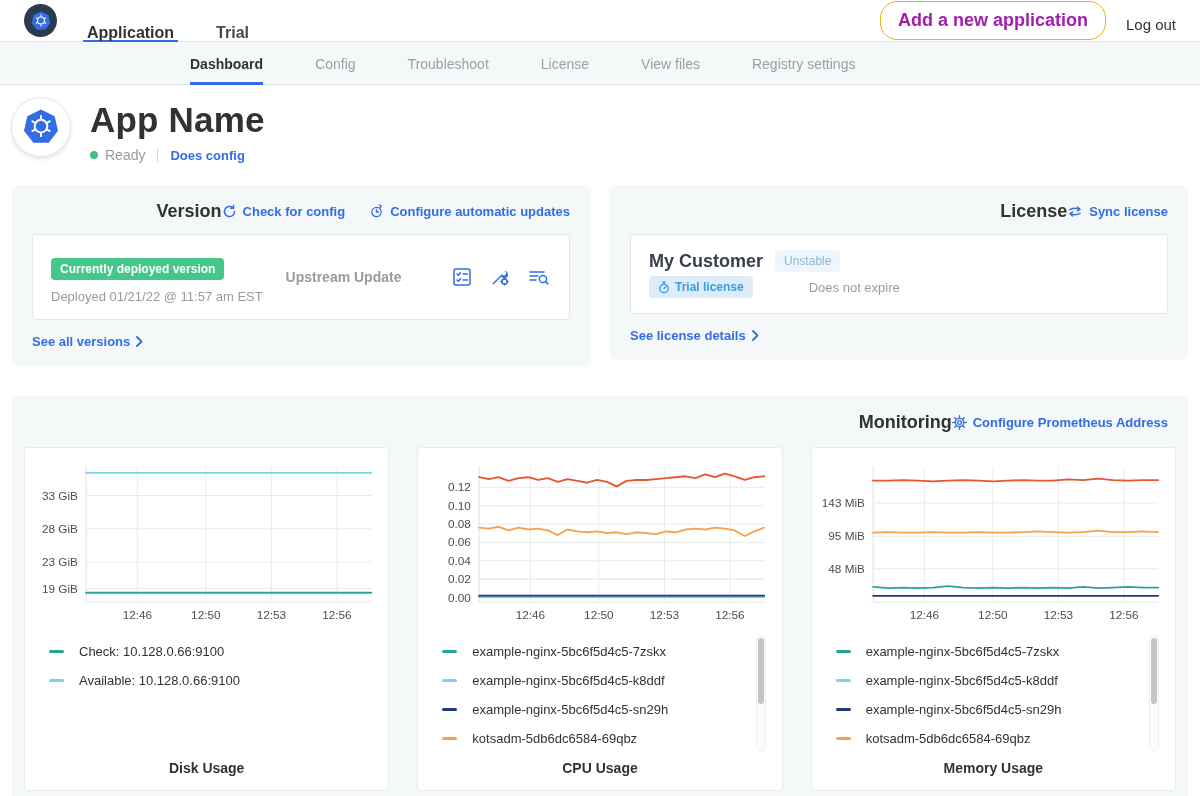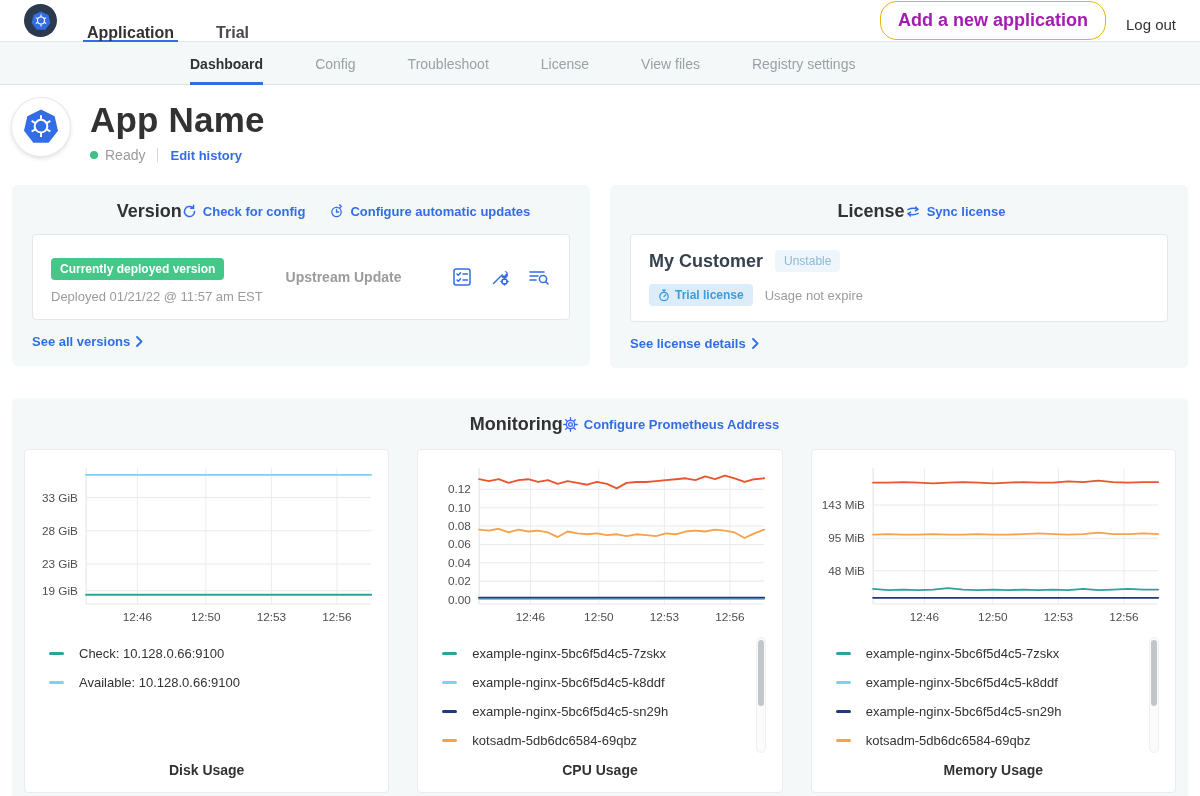--- a/index.html
+++ b/index.html
@@ -27,38 +27,38 @@
   .app-head-text { margin-left:20px; padding-top:2px; }
   .app-title { font-size:35px; font-weight:bold; color:#323232; letter-spacing:.2px; }
   .app-status-row { display:flex; align-items:center; margin-top:7px; }
   .status-dot { width:8px; height:8px; border-radius:50%; background:#3fc183; }
   .status-text { margin-left:7px; font-size:14px; color:#9b9b9b; }
   .v-divider { width:1px; height:14px; background:#d8d8d8; margin:0 12px; }
   .blue-link { color:#326de6; font-weight:bold; font-size:13px; cursor:pointer; display:inline-flex; align-items:center; gap:6px; }
   
   .cards-row { display:flex; gap:20px; padding:0 12px; align-items:flex-start; }
   .panel { background:#f4f8f9; border-radius:6px; padding:16px 20px; flex:1; }
-  .panel-header { display:flex; justify-content:center; align-items:center;margin-left:45px; }
+  .panel-header { display:flex; justify-content:flex-end; align-items:center;margin-left:45px; }
   .panel-title { font-size:18px; font-weight:bold; color:#323232; }
   .panel-links { display:flex; gap:24px; align-items:center; }
   .inner-card { background:#fff; border:1px solid #e3e7e9; border-radius:4px; margin-top:12px; padding:15px 18px; }
   .version-inner { display:flex; align-items:center; }
   .version-left { flex:0 0 auto; min-width:215px; }
   .version-number-row { display:flex; align-items:baseline; }
   .version-number { font-size:30px; font-weight:bold; color:#323232; }
   .sequence { margin-left:10px; font-size:13px; color:#9b9b9b; }
   .green-badge { display:inline-block; margin-top:8px; background:#44c789; color:#fff; font-size:12px; font-weight:bold; padding:4px 9px; border-radius:4px; }
   .deployed-at { margin-top:9px; font-size:13px; color:#9b9b9b; }
   .upstream { flex:1; text-align:center; color:#9b9b9b; font-weight:bold; font-size:14px; padding-right:30px; }
   .version-icons { display:flex; gap:16px; align-items:center; color:#326de6; }
   .see-link { margin-top:14px; }
   .license-name-row { display:flex; align-items:center; }
   .customer-name { font-size:18px; font-weight:bold; color:#36414e; }
   .channel-badge { margin-left:12px; background:#eef6fb; color:#8fb7d8; font-size:12px; padding:4px 9px; border-radius:4px; }
-  .license-row2 { display:flex; align-items:center; margin-top:12px; }
+  .license-row2 { display:flex; align-items:center; margin-top:4px;gap:44px; }
   .trial-badge { background:#dcedf9; color:#3d9be0; font-size:12px; font-weight:bold; padding:4px 9px; border-radius:4px; display:inline-flex; align-items:center; gap:5px; }
   .expiry { margin-left:12px; font-size:13px; color:#9b9b9b; }
   
   .monitoring { margin:30px 12px 0; background:#f4f8f9; border-radius:6px; padding:16px 12px 12px; }
   .monitoring .panel-header { padding:0 8px 0 12px; }
   .charts-row { display:flex; gap:28px; margin-top:14px; }
   .chart-card { flex:1; background:#fff; border:1px solid #e9ebed; border-radius:4px; padding:10px 10px 12px; display:flex; flex-direction:column; height:344px; position:relative; }
   .chart-svg { width:100%; display:block; }
   .legend { margin-top:10px; padding-left:14px; position:relative; flex:1; }
   .legend-row { display:flex; align-items:center; gap:15px; height:29px; font-size:13px; color:#323232; }
@@ -118,21 +118,21 @@
         <line x1="6.4" y1="8.3" x2="8.5" y2="9.6"></line>
       </g>
     </svg>
   </div>
   <div class="app-head-text">
     <h1 class="app-title">App Name</h1>
     <div class="app-status-row">
       <span class="status-dot"></span>
       <span class="status-text">Ready</span>
       <span class="v-divider"></span>
-      <span class="blue-link">Edit history</span>
+      <span class="blue-link">Does config</span>
     </div>
   </div>
 </section>
 
 <div class="cards-row">
 
   <section class="panel">
     <div class="panel-header">
       <div class="panel-title">Version</div>
       <div class="panel-links">
@@ -230,21 +230,21 @@
           <span class="icon">
             <svg width="12" height="13" viewBox="0 0 12 13" fill="none" stroke="#3d9be0" stroke-width="1.3" stroke-linecap="round">
               <circle cx="6" cy="7.5" r="4.2"></circle>
               <line x1="6" y1="1.2" x2="6" y2="3.3"></line>
               <line x1="4.6" y1="1.2" x2="7.4" y2="1.2"></line>
               <line x1="6" y1="7.5" x2="7.8" y2="5.7"></line>
             </svg>
           </span>
           <span>Trial license</span>
         </span>
-        <span class="expiry">Usage not expire</span>
+        <span class="expiry">Does not expire</span>
       </div>
     </div>
     <div class="see-link blue-link">
       <span>See license details</span>
       <span class="icon">
         <svg width="7" height="11" viewBox="0 0 7 11" fill="none" stroke="#326de6" stroke-width="1.8" stroke-linecap="round" stroke-linejoin="round">
           <polyline points="1,1 5.5,5.5 1,10"></polyline>
         </svg>
       </span>
     </div>

